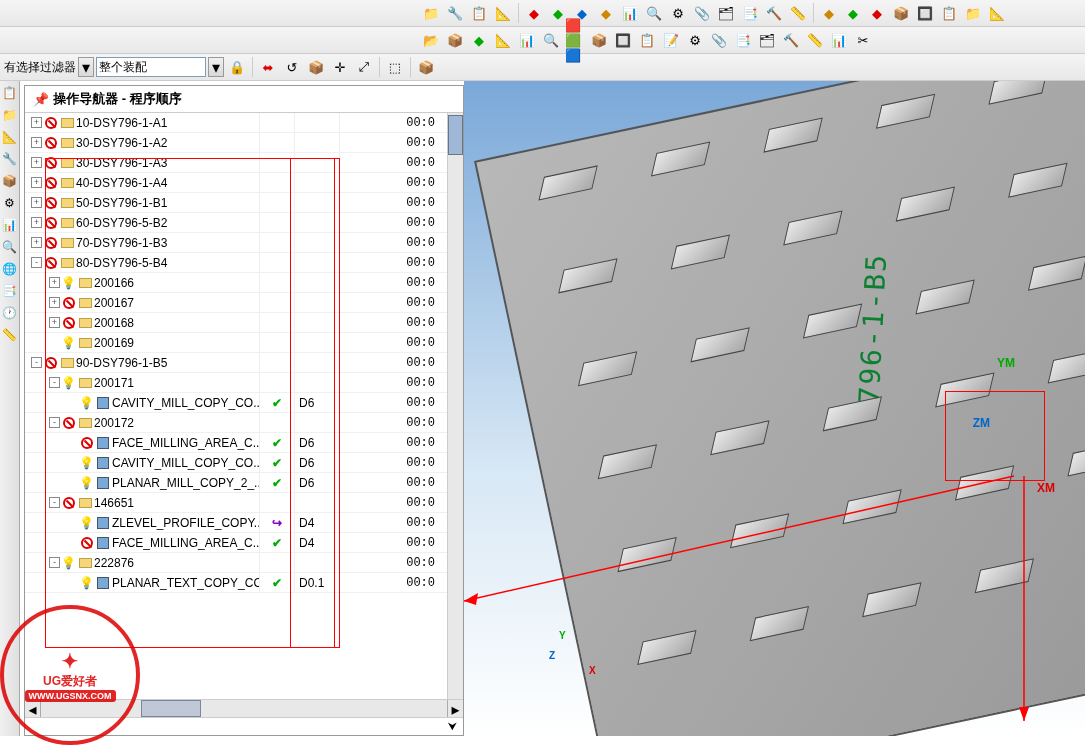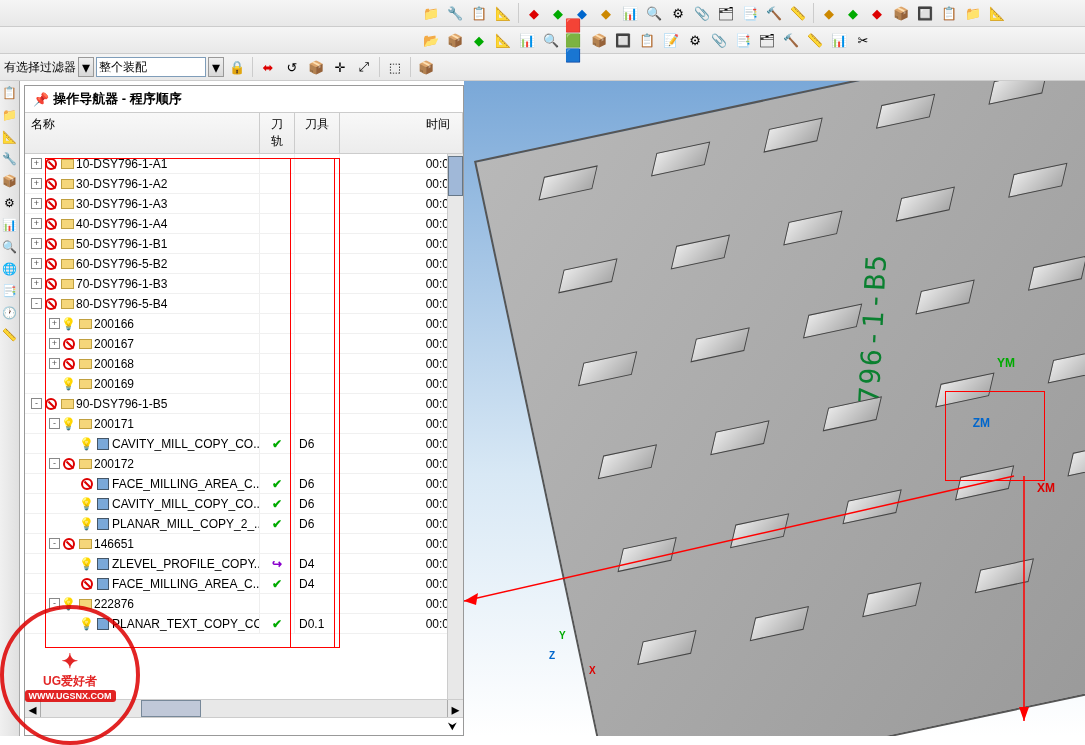--- a/index.html
+++ b/index.html
@@ -19,21 +19,21 @@
 .col-name { flex: 0 0 235px; }
 .col-path { flex: 0 0 35px; text-align: center; }
 .col-tool { flex: 0 0 45px; text-align: center; }
 .col-time { flex: 1; text-align: right; padding-right: 12px; }
 .tree { flex: 1; overflow-y: auto; font-size: 12px; position: relative; }
 .tree-scroll { position: absolute; right: 0; top: 0; width: 16px; height: 100%; background: #e8e8e8; border-left: 1px solid #ccc; }
 .tree-row { display: flex; align-items: center; height: 20px; border-bottom: 1px solid #f0f0f0; }
 .rc-name { flex: 0 0 235px; display: flex; align-items: center; overflow: hidden; white-space: nowrap; border-right: 1px solid #eee; height:100%; }
 .rc-path { flex: 0 0 35px; text-align: center; border-right: 1px solid #eee; height:100%; display:flex; align-items:center; justify-content:center; }
 .rc-tool { flex: 0 0 45px; padding-left: 4px; border-right: 1px solid #eee; height:100%; display:flex; align-items:center; }
-.rc-time { flex: 1; text-align: right; padding-right: 14px; height:100%; display:flex; align-items:center; justify-content:flex-end; }
+.rc-time { flex: 1; text-align: right; padding-right: 28px; height:100%; display:flex; align-items:center; justify-content:flex-end;font-family:Liberation Mono, monospace; }
 .exp { width: 11px; height: 11px; border: 1px solid #888; display: inline-flex; align-items: center; justify-content: center; font-size: 9px; line-height: 1; margin-right: 2px; color: #555; cursor: pointer; flex-shrink:0; background:#fff; }
 .ind { display: inline-block; flex-shrink: 0; }
 .ic { width: 14px; height: 14px; margin-right: 2px; flex-shrink: 0; display:inline-flex; align-items:center; justify-content:center; }
 .ic-stop { width: 12px; height: 12px; border: 2px solid #d00; border-radius: 50%; position: relative; }
 .ic-stop::after { content: ""; position: absolute; width: 10px; height: 2px; background: #d00; top: 4px; left: 0; transform: rotate(45deg); }
 .ic-folder { width: 13px; height: 10px; background: #f5d67a; border: 1px solid #c0a040; }
 .ic-bulb { color: #e8c020; font-size: 12px; }
 .ic-op { width: 12px; height: 12px; background: #7aa8d8; border: 1px solid #456; }
 .check { color: #0a0; font-weight: bold; }
 .arrow-purple { color: #80c; font-weight: bold; }
@@ -131,26 +131,20 @@
     <span class="lt-icon">📑</span>
     <span class="lt-icon">🕐</span>
     <span class="lt-icon">📏</span>
   </div>
 
   <div class="nav-panel">
     <div class="nav-header">
       <span>📌</span>
       <span>操作导航器 - 程序顺序</span>
     </div>
-    <div class="nav-cols">
-      <div class="nav-col col-name">名称</div>
-      <div class="nav-col col-path">刀轨</div>
-      <div class="nav-col col-tool">刀具</div>
-      <div class="nav-col col-time">时间</div>
-    </div>
     <div class="tree" id="tree">
       <div class="tree-scroll">
         <div style="height:40px;background:#a0b8d8;margin-top:2px;border:1px solid #678;"></div>
       </div>
     <div class="tree-row">
           <div class="rc-name">
             <span class="ind" style="width: 6px;"></span>
             <span class="exp">+</span>
             <span class="ic">
               <span class="ic-stop"></span>

